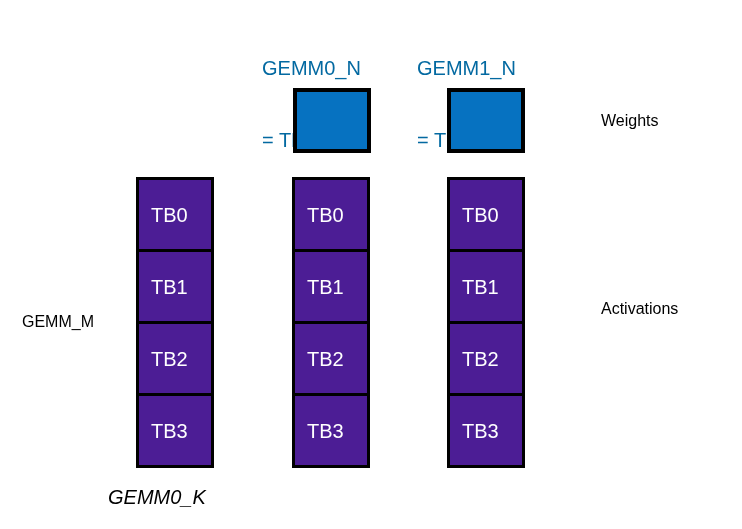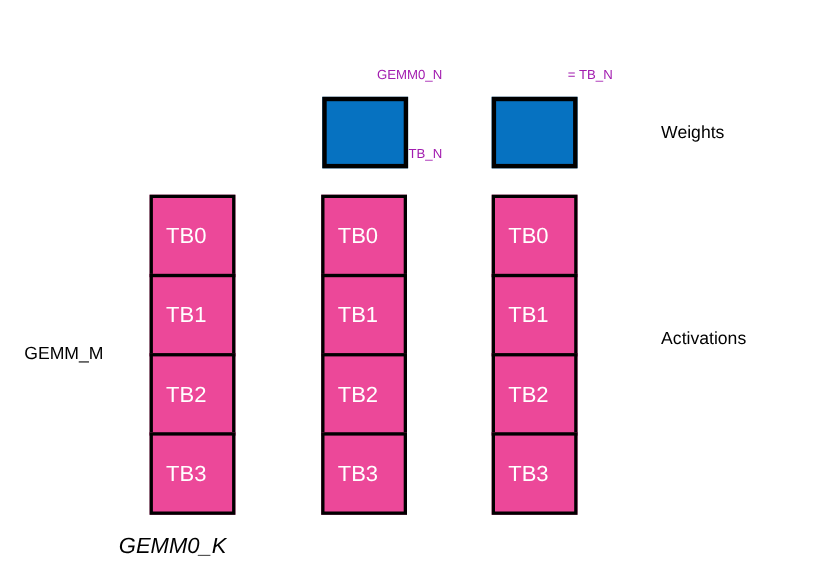--- a/index.html
+++ b/index.html
@@ -18,25 +18,25 @@
   }
 
   .canvas {
     position: absolute;
     inset: 0;
   }
 
   
   .hdr-label {
     position: absolute;
-    font-size: 12px;
+    font-size: 20px;
     line-height: 24px;
-    text-align: right;
+    text-align: left;
     white-space: pre;
-    color: #a21caf;
+    color: #0369a1;
   }
   .hdr-label .l1 { display: block; }
   .hdr-label .l2 { display: block; }
 
   .side-label {
     position: absolute;
     font-size: 16px;
     line-height: 24px;
     color: #000;
     white-space: nowrap;
@@ -59,21 +59,21 @@
   }
 
   
   .act-column {
     position: absolute;
     box-sizing: border-box;
     display: flex;
     flex-direction: column;
   }
   .act-cell {
-    background: #ec4899;
+    background: #4c1d95;
     border: 3px solid #000000;
     box-sizing: border-box;
     flex: 1 1 0;
     position: relative;
     margin-bottom: -3px;
   }
   .act-cell:last-child { margin-bottom: 0; padding-left: 40px; }
   .act-cell-label {
     position: absolute;
     left: 12px;
@@ -89,20 +89,21 @@
 <body>
 
 <div class="canvas">
 
   <div class="hdr-label" style="left:262px; top:8px; width:140px;">
     <span class="l1">GEMM0_N</span>
     <span class="l2">= TB_N</span>
   </div>
 
   <div class="hdr-label" style="left:417px; top:8px; width:140px;">
+    <span class="l1">GEMM1_N</span>
     <span class="l2">= TB_N</span>
   </div>
 
   <div class="weight-box" style="left:293px; top:88px; width:78px; height:65px;"></div>
 
   <div class="weight-box" style="left:447px; top:88px; width:78px; height:65px;"></div>
 
   <div class="side-label" style="left:601px; top:109px;">Weights</div>
 
   <div class="side-label" style="left:22px; top:310px;">GEMM_M</div>

